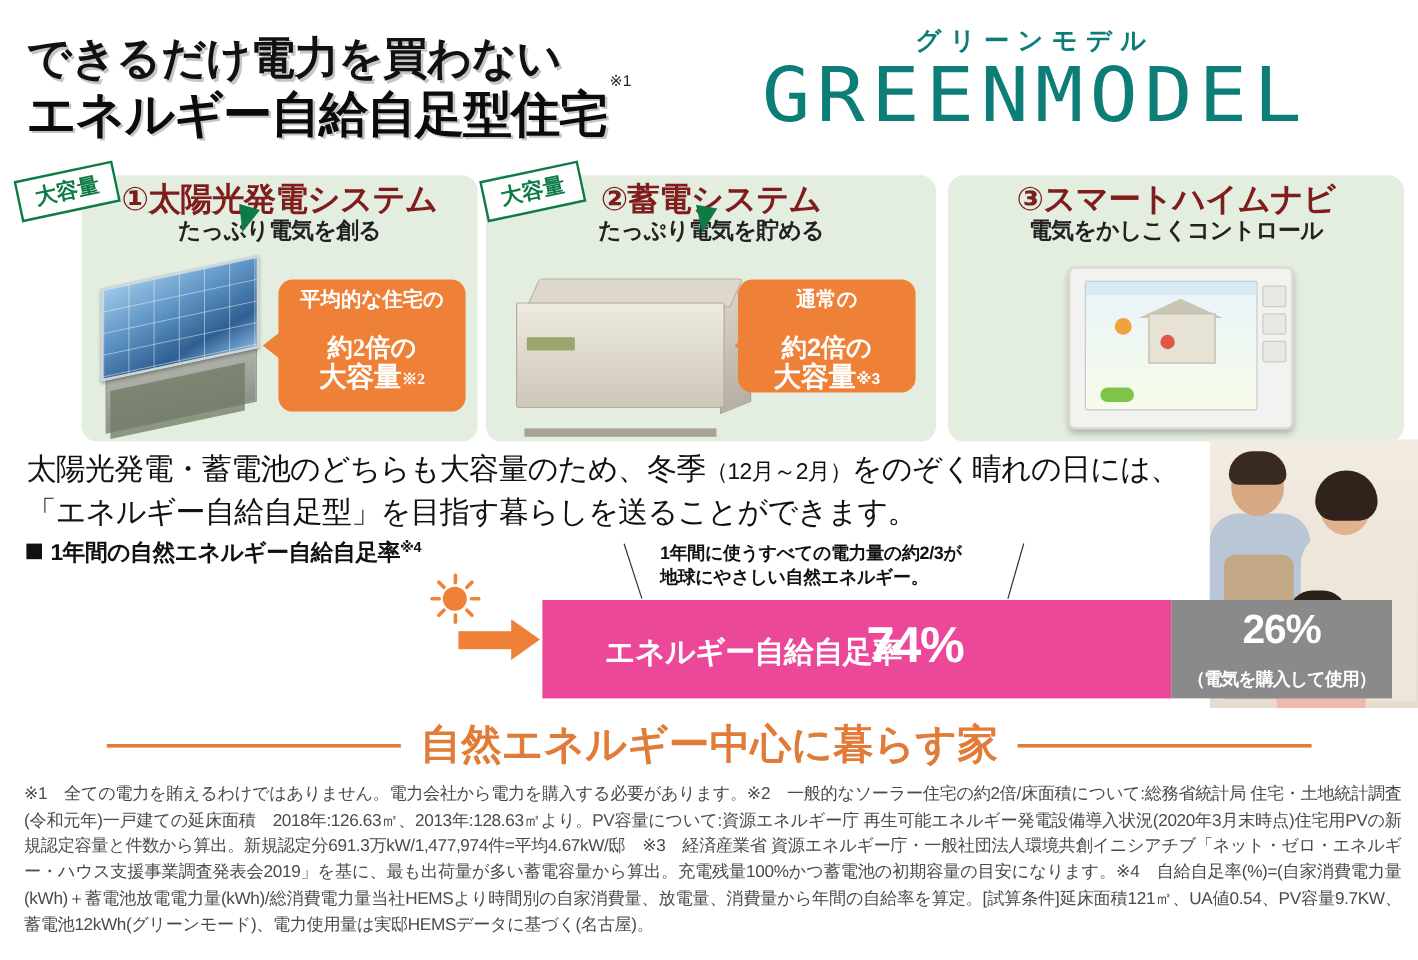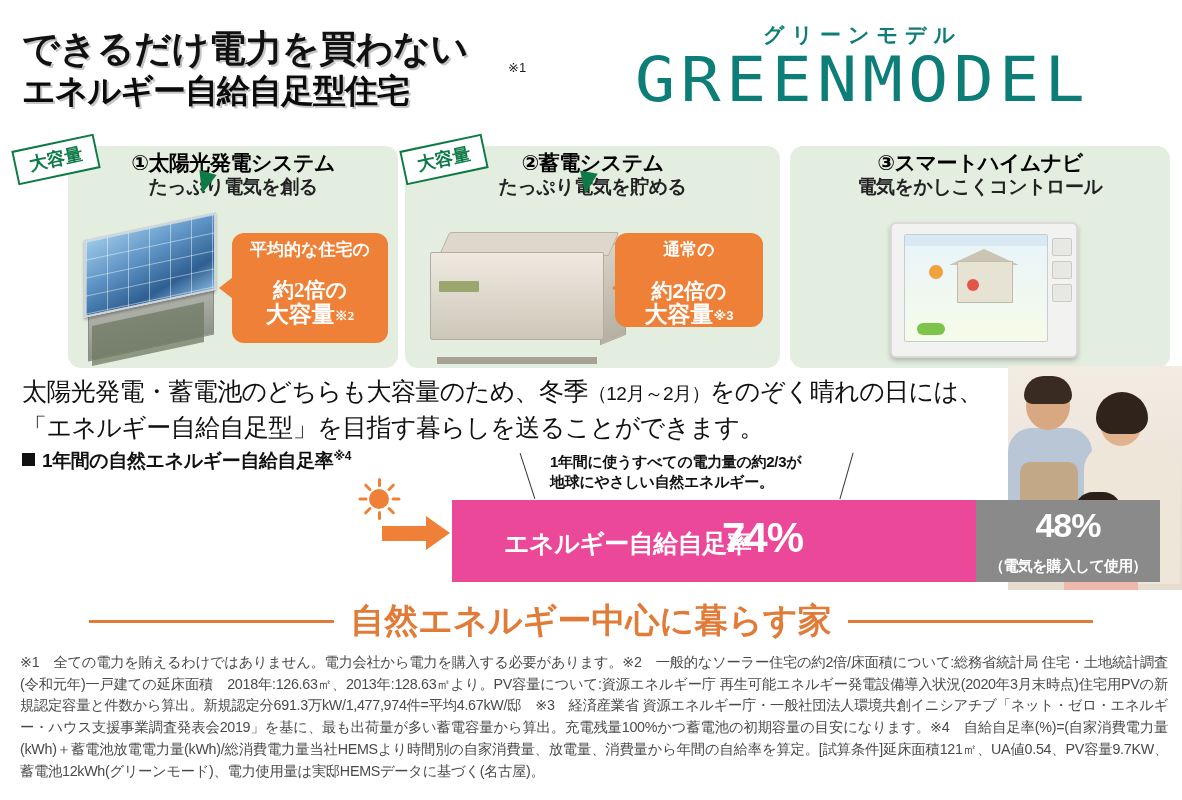--- a/index.html
+++ b/index.html
@@ -10,21 +10,21 @@
   }
   .page{position:relative;width:1182px;height:800px;}
 
   
   .headline{position:absolute;left:22px;top:28px;width:520px;}
   .headline .l1{
     font-size:37px;font-weight:700;letter-spacing:-0.5px;line-height:1.16;
     color:#111;text-shadow:2px 2px 0 rgba(150,150,150,.55);
   }
   .headline .l2{
-    font-size:33px;font-weight:900;letter-spacing:-1px;line-height:1.12;
+    font-size:41px;font-weight:900;letter-spacing:-1px;line-height:1.12;
     color:#0b0b0b;text-shadow:2px 2px 0 rgba(150,150,150,.55);margin-top:2px;
   }
   .hl-note{position:absolute;left:508px;top:60px;font-size:13px;color:#222;}
 
   
   .logo-wrap{position:absolute;left:560px;top:24px;width:605px;text-align:center;}
   .logo-kana{
     font-size:21px;letter-spacing:7px;color:#0d7d77;font-weight:700;
     line-height:1;margin-bottom:3px;
   }
@@ -33,21 +33,21 @@
     line-height:1;font-family:"DejaVu Sans Mono","Liberation Mono",monospace;
     transform:scaleX(1.06);
   }
 
   
   .panel{position:absolute;top:146px;height:222px;background:#e4eee0;border-radius:13px;}
   #panel1{left:68px;width:330px;}
   #panel2{left:405px;width:375px;}
   #panel3{left:790px;width:380px;}
 
-  .p-title{text-align:center;font-size:21px;font-weight:600;color:#000000;
+  .p-title{text-align:center;font-size:27px;font-weight:600;color:#7f1d1d;
     line-height:1.08;padding-top:6px;letter-spacing:-0.5px;}
   .p-sub{text-align:center;font-size:19px;font-weight:600;color:#222;
     line-height:1.1;margin-top:2px;letter-spacing:-0.5px;}
 
   
   .ribbon{
     position:absolute;background:#fff;border:2px solid #0e7a46;color:#0e7a46;
     font-size:18px;font-weight:800;padding:3px 13px 4px;letter-spacing:0px;
     transform:rotate(-12deg);z-index:7;white-space:nowrap;
   }
@@ -361,21 +361,21 @@
     <div>1年間に使うすべての電力量の約2/3が</div>
     <div>地球にやさしい自然エネルギー。</div>
   </div>
 
   <div class="bar">
     <div class="bar-o">
       <div class="bar-o-label">エネルギー自給自足率</div>
       <div class="bar-o-val">74%</div>
     </div>
     <div class="bar-g">
-      <div class="bar-g-val">48%</div>
+      <div class="bar-g-val">26%</div>
       <div class="bar-g-sub">（電気を購入して使用）</div>
     </div>
   </div>
 
   <div class="tagline">
     <div class="tag-line"></div>
     <div class="tag-text">自然エネルギー中心に暮らす家</div>
     <div class="tag-line"></div>
   </div>
 

